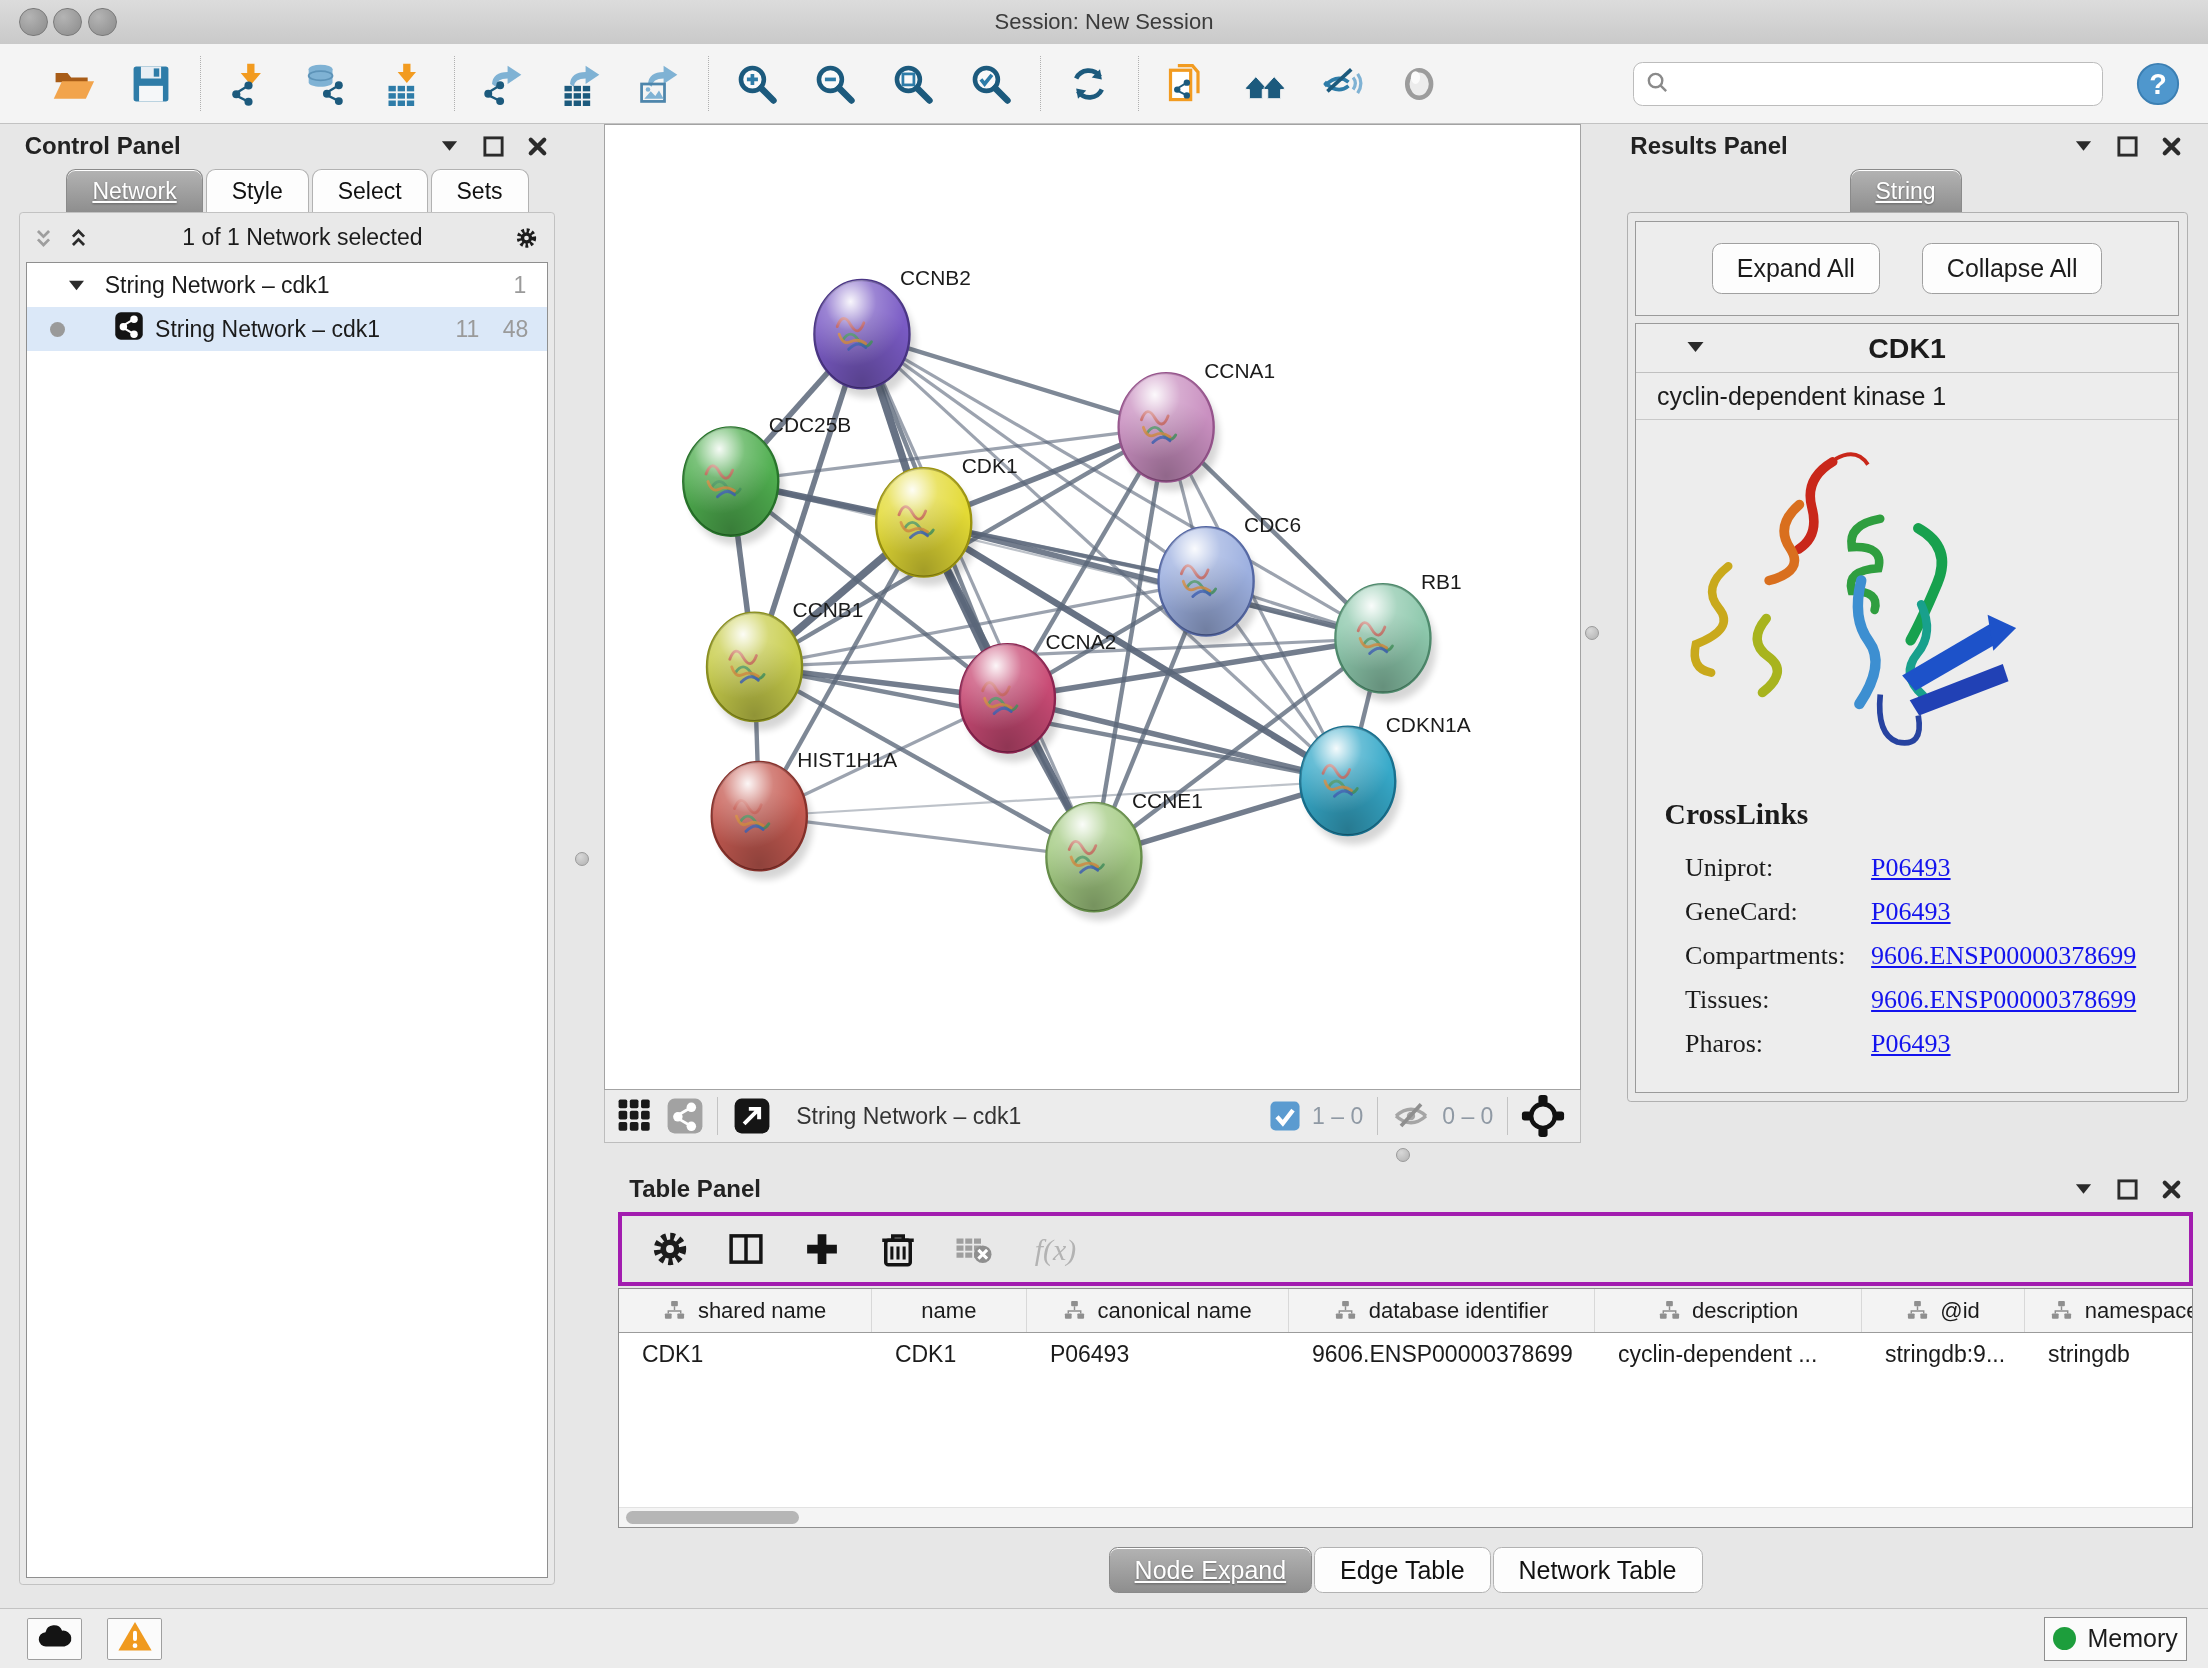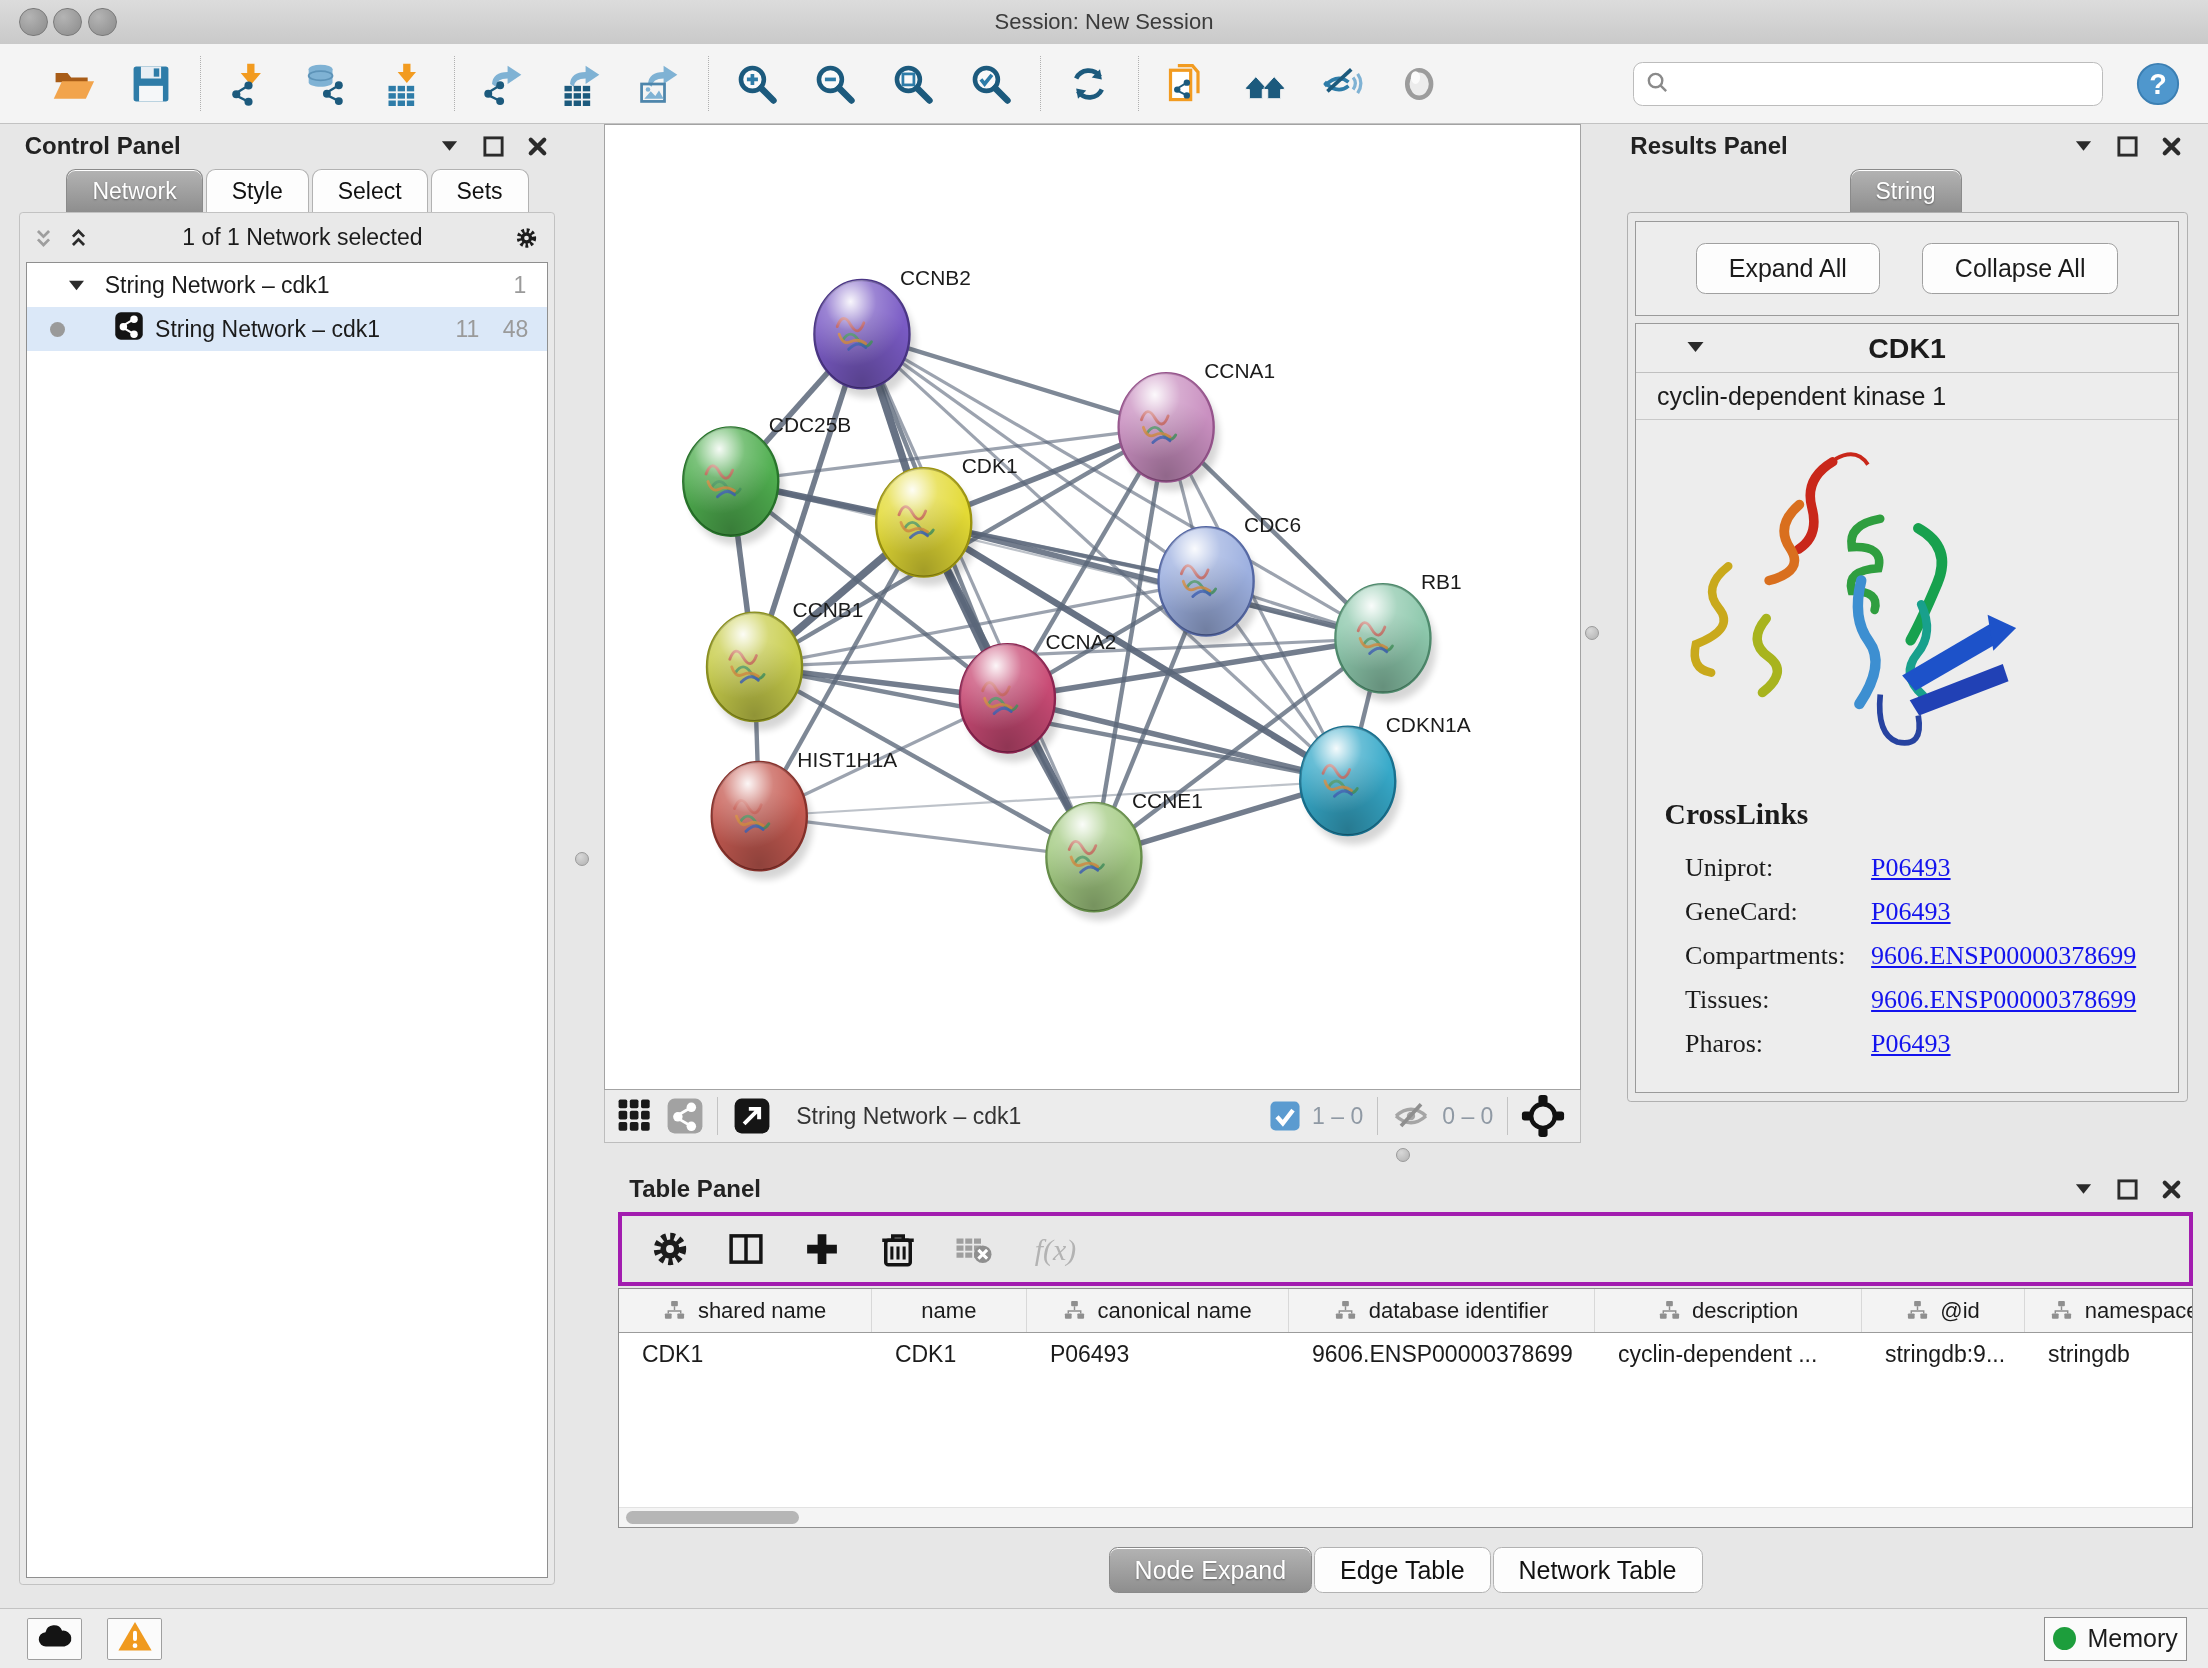--- a/index.html
+++ b/index.html
@@ -16,21 +16,21 @@
   #tb-search{margin-left:auto;width:470px;height:44px;background:#fff;border:1.9px solid #bcbcbc;border-radius:9.5px;display:flex;align-items:center;padding:0 11.4px;box-sizing:border-box;}
   #tb-search input{border:none;outline:none;font-size:23px;flex:1;background:transparent;font-family:"Liberation Sans",sans-serif;}
   #tb-help{width:67px;display:flex;justify-content:center;margin:0 17px 0 21px;}
   
   .panel-head{height:44px;display:flex;align-items:center;font-weight:bold;}
   .panel-title{font-size:24px;color:#222;margin-left:13.3px;}
   .panel-controls{margin-left:auto;display:flex;align-items:center;gap:19px;margin-right:13.3px;}
   .pc-ic{width:25px;height:25px;display:flex;align-items:center;justify-content:center;}
   .tabs{display:flex;align-items:flex-end;height:44px;}
   .tab{height:42px;padding:0 25px;background:#fdfdfd;border:1px solid #b2b2b2;border-bottom:none;border-radius:9.5px 9.5px 0 0;font-size:23px;display:flex;align-items:center;margin-right:2.9px;color:#111;box-shadow:inset 0 1px 0 #fff;}
-  .tab.selected{background:linear-gradient(#b3b3b3,#8e8e8e);color:#fff;text-shadow:0 1px 1.9px rgba(0,0,0,.35);border-color:#8a8a8a;}
+  .tab.selected{background:linear-gradient(#b3b3b3,#8e8e8e);color:#fff;text-shadow:0 1px 1.9px rgba(0,0,0,.35);border-color:#8a8a8a;text-decoration:underline;}
   
   #control-panel{left:11.4px;top:124px;width:552px;height:1465px;}
   #cp-tabs{margin-left:55px;}
   #cp-box{position:absolute;left:7.6px;top:88px;width:536px;height:1373px;background:#e9e9e9;border:1px solid #c2c2c2;border-radius:3.8px;box-sizing:border-box;}
   #cp-listhead{height:49px;display:flex;align-items:center;}
   #cp-status{flex:1;text-align:center;font-size:23px;color:#1b1b1b;}
   #cp-list{position:absolute;left:5.7px;top:49px;right:5.7px;bottom:5.7px;background:#fff;border:1.9px solid #8f8f8f;box-sizing:border-box;}
   .cp-row{height:44px;display:flex;align-items:center;font-size:23px;position:relative;}
   .cp-row .count{position:absolute;color:#9a9a9a;}
   .cp-row.sel{background:#dbe8f8;}
@@ -39,21 +39,21 @@
   #canvas-footer{left:604px;top:1090px;width:977px;height:53px;background:#ececec;border:1px solid #bdbdbd;border-top:none;box-sizing:border-box;display:flex;align-items:center;}
   .cf-ic{display:flex;align-items:center;justify-content:center;margin-left:11.4px;}
   .cf-div{height:38px;border-left:1px solid #c3c3c3;margin:0 13.3px;}
   #cf-title{font-size:23px;color:#333;margin-left:25px;}
   .cf-count{font-size:23px;color:#8f99a4;margin-left:11.4px;}
   
   #results-panel{left:1617px;top:124px;width:580px;height:1044px;}
   #rp-tabs{justify-content:center;}
   #rp-box{position:absolute;left:9.5px;top:88px;width:561px;height:890px;background:#e9e9e9;border:1px solid #b0b0b0;border-radius:3.8px;box-sizing:border-box;}
   #rp-actions{position:absolute;left:7.6px;top:7.6px;width:544px;height:95px;background:#ededed;border:1px solid #9a9a9a;box-sizing:border-box;display:flex;align-items:center;justify-content:center;gap:42px;}
-  .rp-btn{height:49px;padding:0 32px;background:#fdfdfd;border:1px solid #a0a0a0;border-radius:9.5px;font-size:25px;display:flex;align-items:center;box-shadow:inset 0 1px 0 #fff;}
+  .rp-btn{height:49px;padding:0 24px;background:#fdfdfd;border:1px solid #a0a0a0;border-radius:9.5px;font-size:25px;display:flex;align-items:center;box-shadow:inset 0 1px 0 #fff;}
   #rp-section{position:absolute;left:7.6px;top:110px;width:544px;height:770px;background:#ededed;border:1px solid #9a9a9a;box-sizing:border-box;}
   #sec-head{height:48px;display:flex;align-items:center;border-bottom:1px solid #c0c0c0;position:relative;}
   #sec-head .tri{position:absolute;left:49px;}
   #sec-gene{flex:1;text-align:center;font-size:28.5px;font-weight:bold;}
   #sec-desc{height:46px;line-height:46px;border-bottom:1px solid #c9c9c9;font-size:25px;padding-left:21px;}
   #ribbon{position:absolute;left:40px;top:114px;}
   #xl-block{position:absolute;left:0;top:474px;right:9.5px;font-family:"Liberation Serif",serif;}
   #xl-title{font-size:29.5px;font-weight:bold;margin:0 0 15px 28.5px;}
   .xl-row{display:flex;height:44px;align-items:center;}
   .xl-label{width:186px;margin-left:49px;font-size:26px;}

